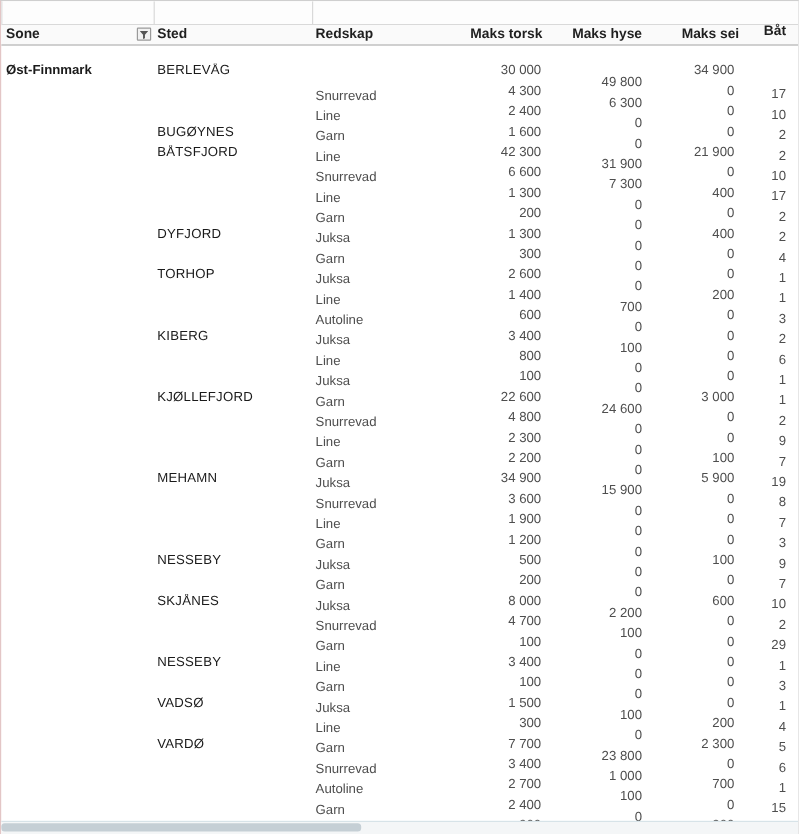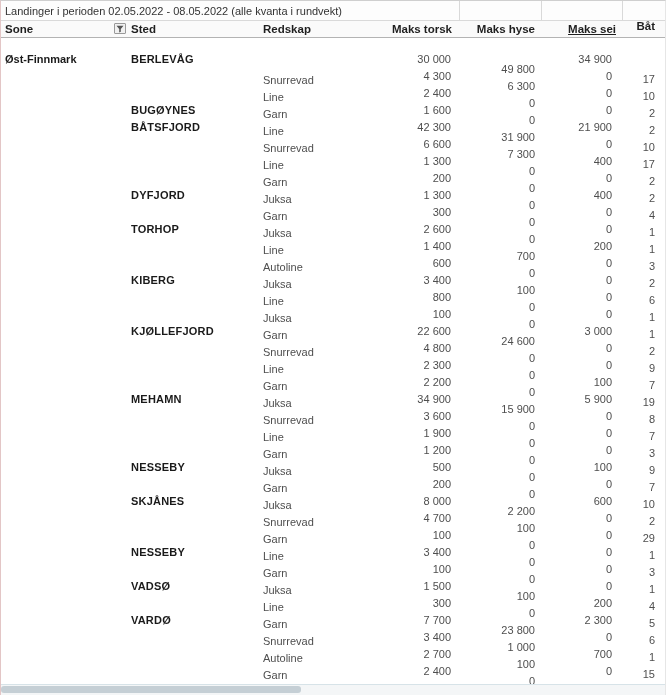--- a/index.html
+++ b/index.html
@@ -46,37 +46,37 @@
     font-weight:700;
     color:#1f1f1f;
   }
   .hcell{padding-bottom:2px;white-space:nowrap;gap:44px;}
   .h-sone{padding-left:4px;display:flex;justify-content:space-between;align-items:flex-end;}
   .h-sted{padding-left:3px;}
   .h-redskap{padding-left:3px;}
   .h-num{text-align:right;}
   .h-torsk{padding-right:7px;}
   .h-hyse{padding-right:6px;}
-  .h-sei{padding-right:6px;text-decoration:underline;}
+  .h-sei{padding-right:6px;}
   .h-bat{padding-right:10px;transform:translateY(-3px);}
   .filter-btn{
     width:12px;height:11px;
     margin:0 2px 1px 0;
     border:1px solid #9a9a9a;
     background:#f1f1f1;
     box-sizing:border-box;
     display:inline-flex;align-items:center;justify-content:center;
     border-radius:1px;
   }
   .filter-btn svg{display:block;}
   
   .row{height:17px;align-items:center;font-size:11px;color:#4e4e4e;}
   .cell{white-space:nowrap;overflow:hidden;}
   .c-sone{padding-left:4px;font-weight:700;color:#1a1a1a;font-size:11px;}
-  .c-sted{padding-left:3px;font-weight:700;color:#1a1a1a;letter-spacing:.2px;}
+  .c-sted{padding-left:3px;font-weight:400;color:#1a1a1a;letter-spacing:.2px;}
   .c-redskap{padding-left:3px;margin-top:42px;}
   .c-num{text-align:right;}
   .c-torsk{padding-right:8px;}
   .c-hyse{padding-right:6px;margin-top:20px;}
   .c-sei{padding-right:10px;}
   .c-bat{padding-right:10px;margin-top:39px;}
   
   .table-bottom{position:absolute;left:0;right:0;bottom:10px;border-bottom:1px solid #d7e3e8;}
   .scrollbar{
     position:absolute;left:0;bottom:0;
@@ -89,21 +89,20 @@
     background:#c5cfd5;
     border-radius:3px;
   }
 </style>
 </head>
 <body>
 
 <div class="app">
 
   <div class="grid title-row">
-    <div class="title-cell">Landinger i perioden 02.05.2022 - 08.05.2022 (alle kvanta i rundvekt)</div>
     <div class="title-spacer"></div>
     <div class="title-spacer"></div>
     <div class="title-spacer"></div>
   </div>
 
   <div class="grid header-row">
     <div class="hcell h-sone">
       <span>Sone</span>
       <span class="filter-btn">
         <svg width="8" height="8" viewBox="0 0 8 8">

